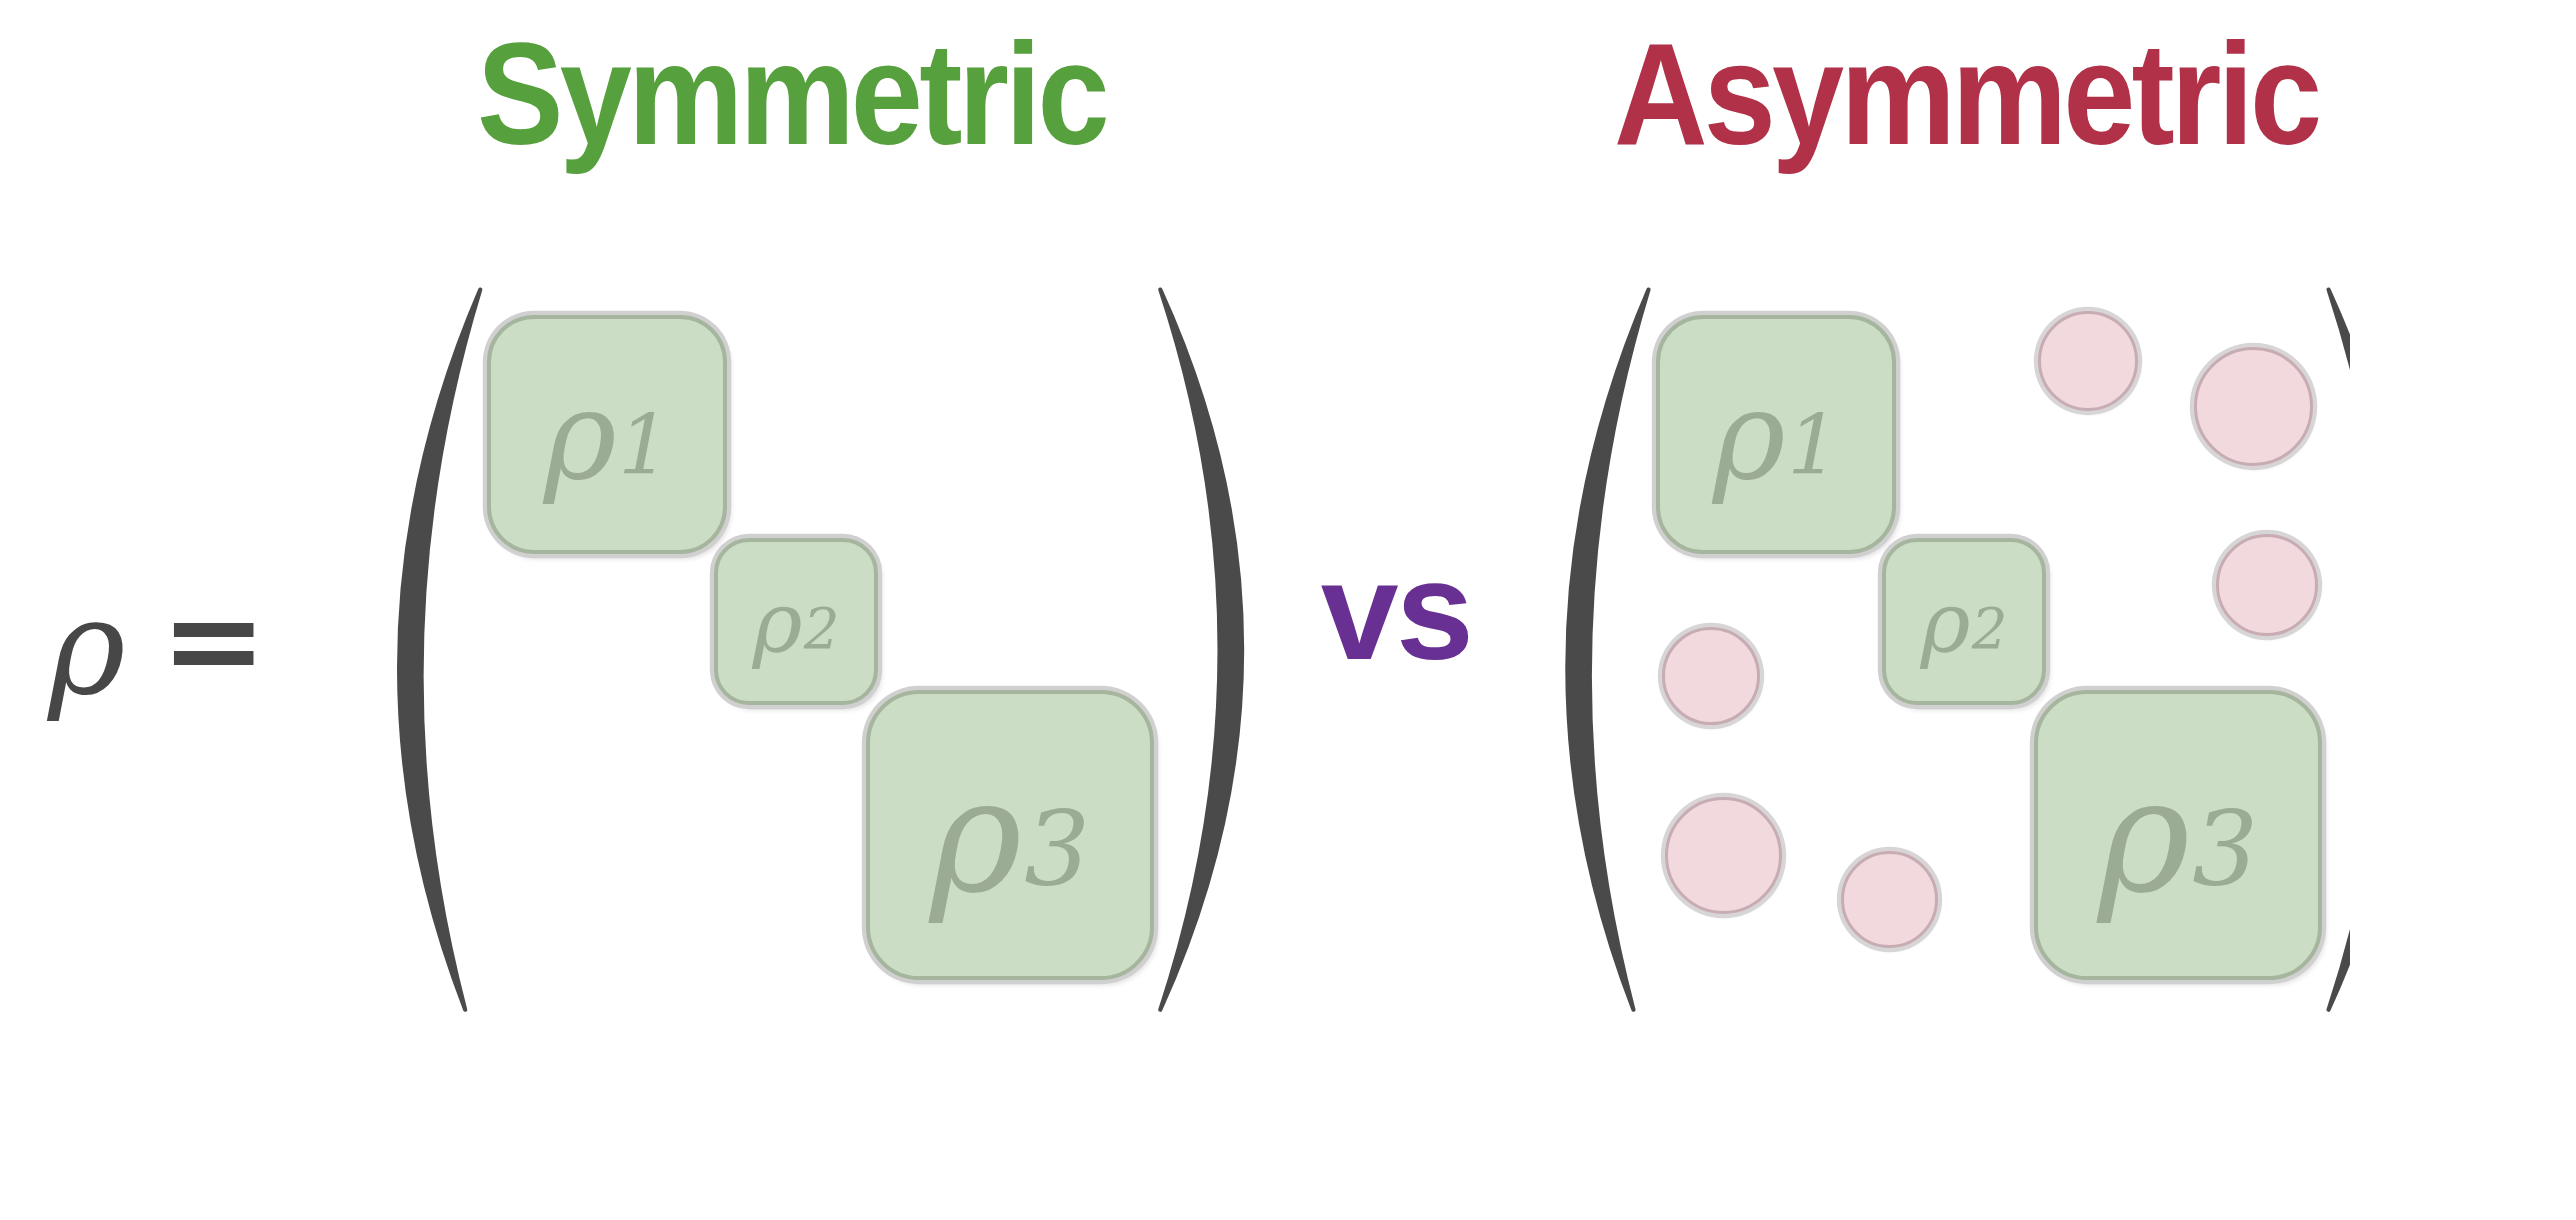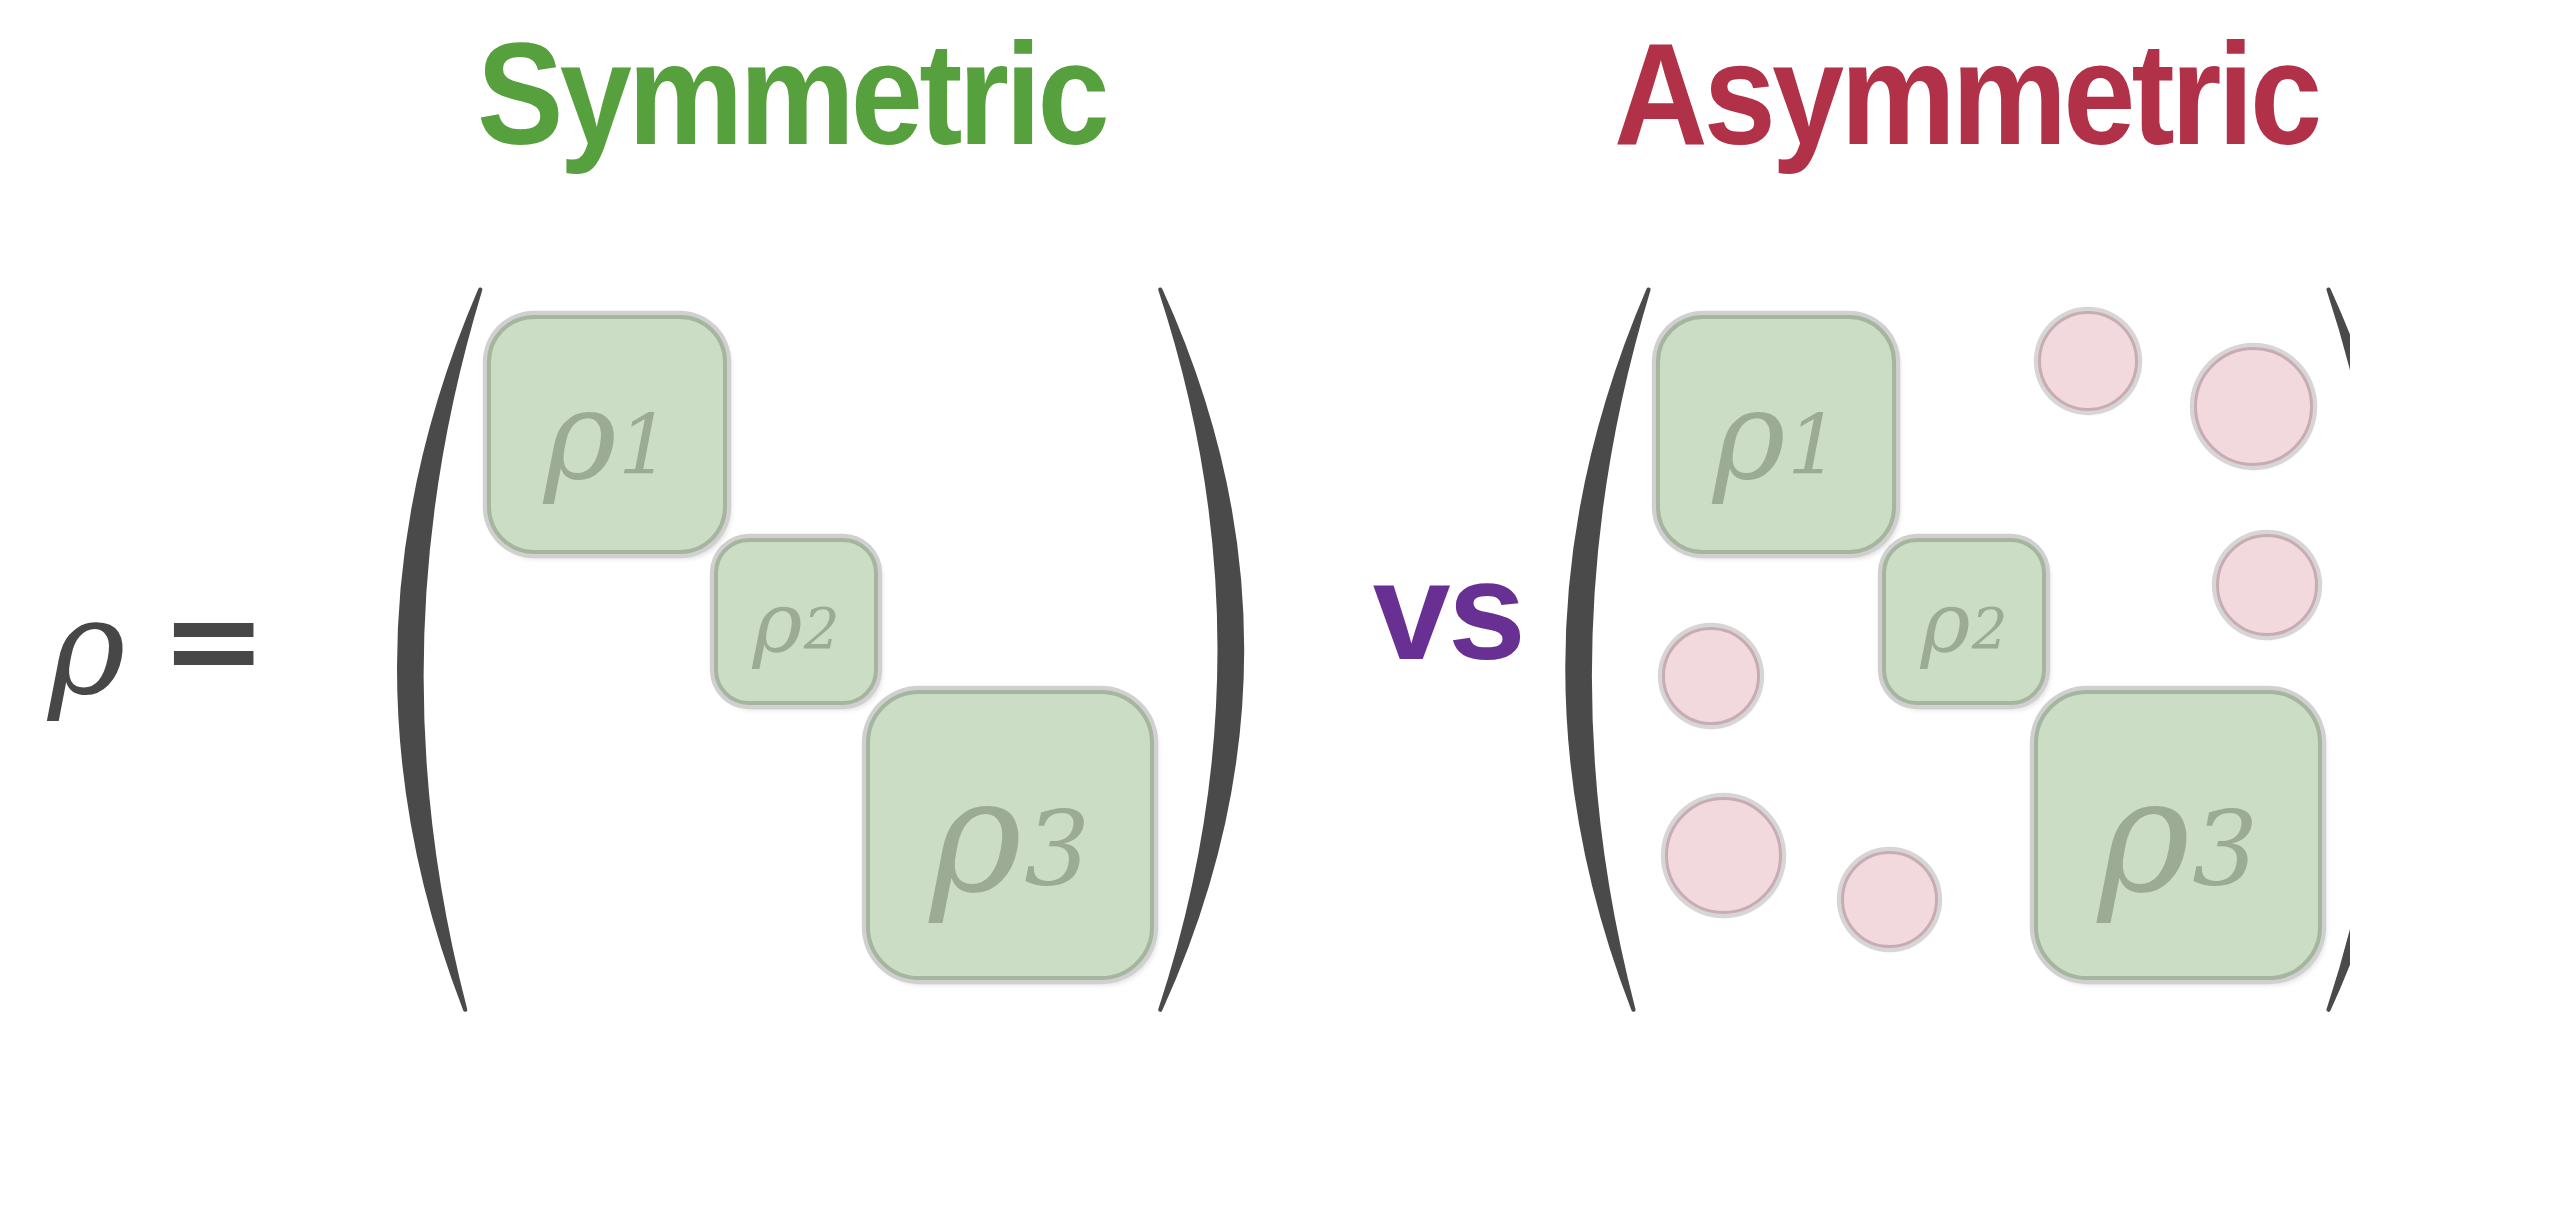--- a/index.html
+++ b/index.html
@@ -55,21 +55,21 @@
   }
   .eq-sign{
     font-family:"DejaVu Serif",serif;
     font-size:127px;
     line-height:1;
     font-weight:600;
     transform:translateY(-11.7px);
   }
   .vs-label{
     position:absolute;
-    left:1373px;top:536px;
+    left:1321px;top:536px;
     width:150px;height:150px;
     display:flex;align-items:center;justify-content:center;
     font-size:140px;font-weight:bold;
     letter-spacing:-2.5px;
     color:var(--vs_purple);
     line-height:1;
   }
   svg.parens{
     position:absolute;left:0;top:0;
     pointer-events:none;

